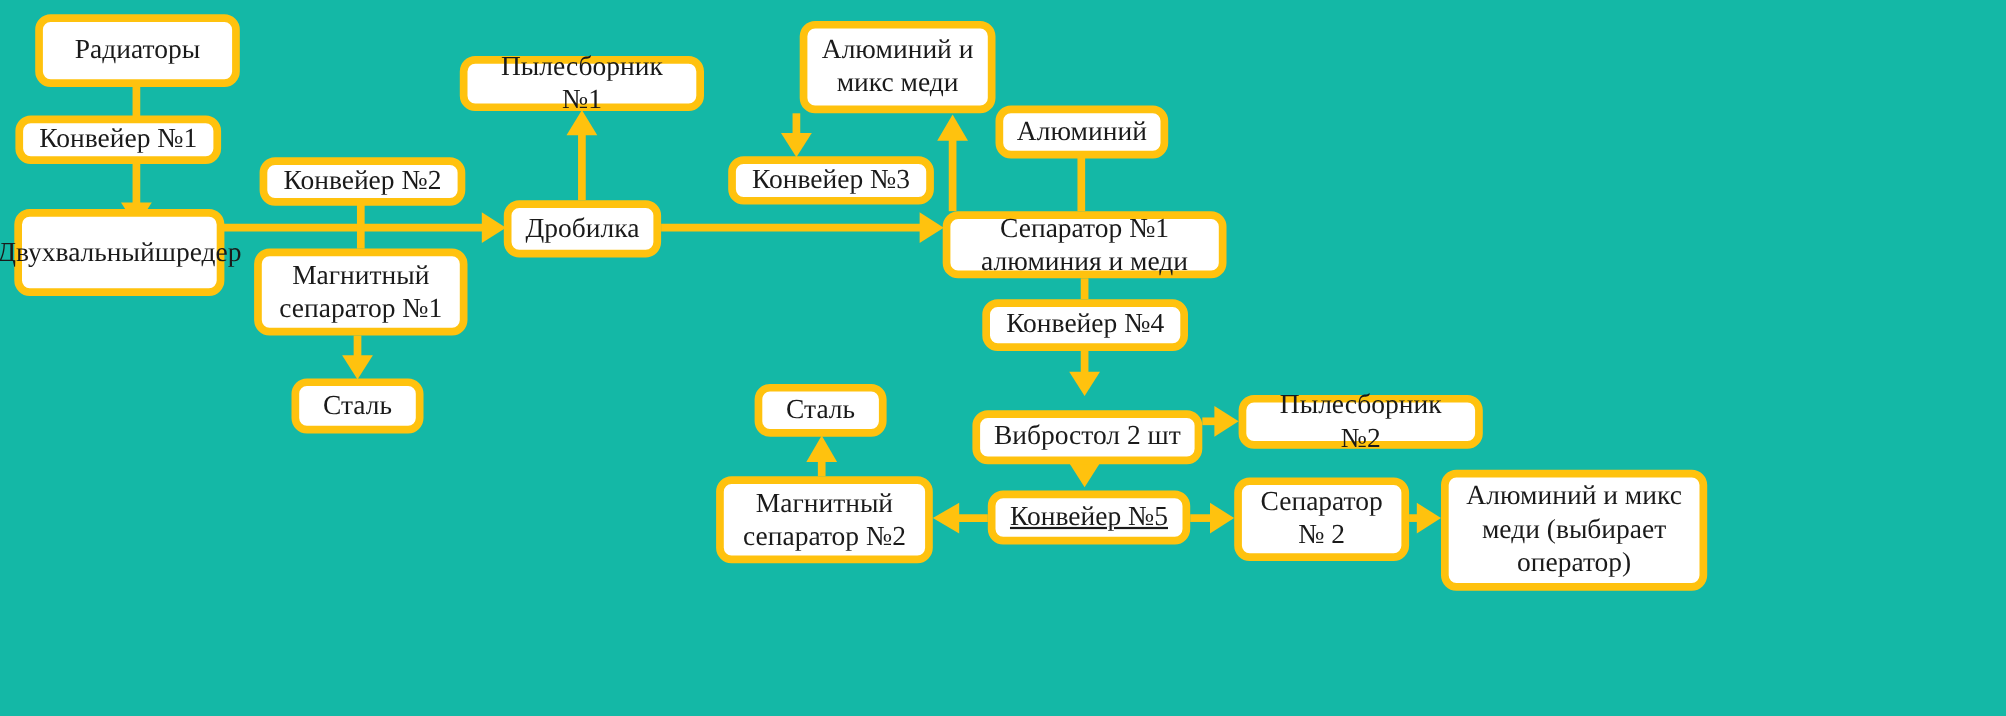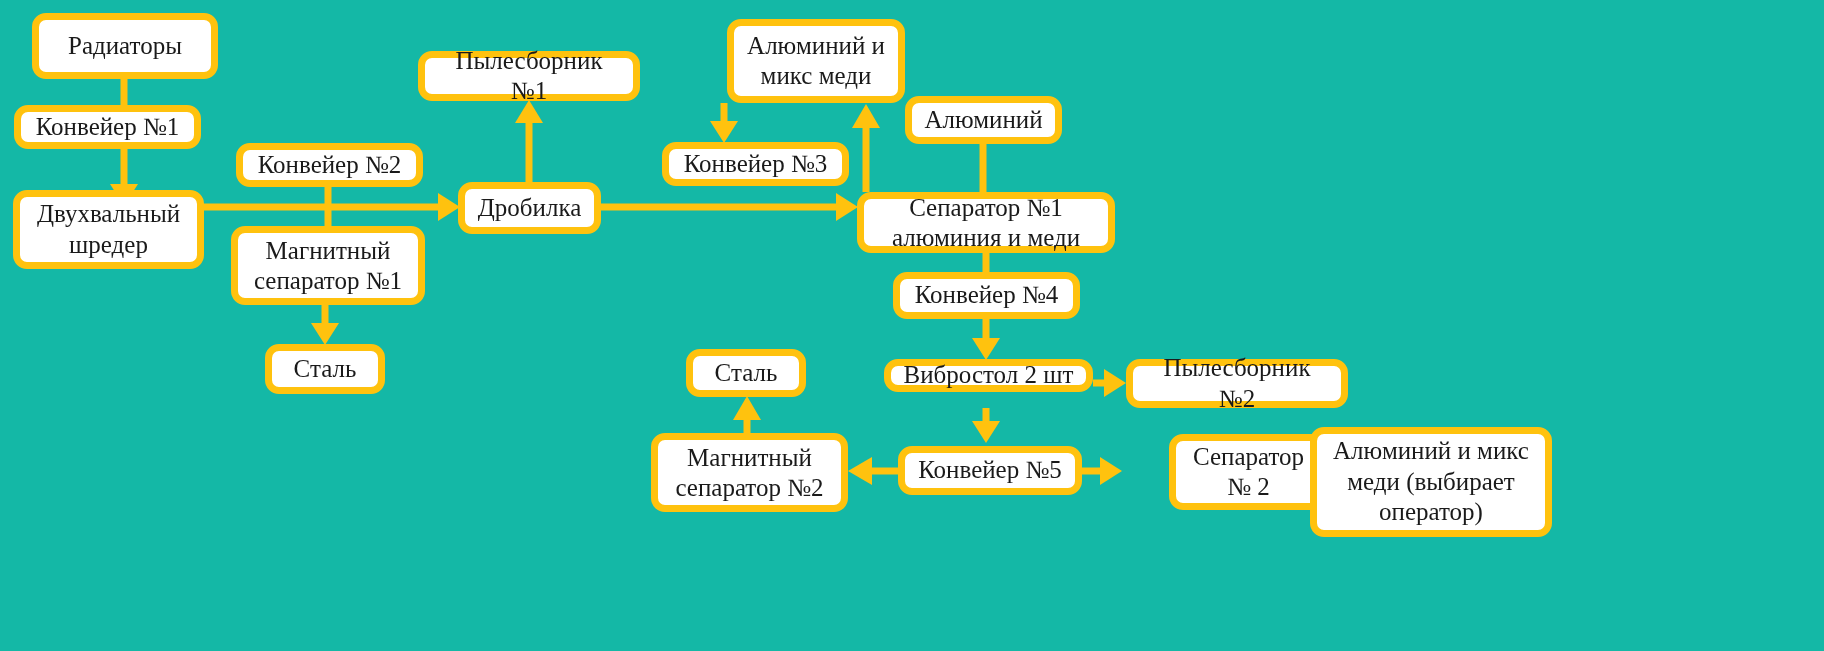--- a/index.html
+++ b/index.html
@@ -150,21 +150,21 @@
   </svg>
 
   <div class="node" style="left:32px; top:13px; width:186px; height:66px;">
     <span>Радиаторы</span>
   </div>
 
   <div class="node" style="left:14px; top:105px; width:187px; height:44px;">
     <span>Конвейер №1</span>
   </div>
 
-  <div class="node two-line" style="left:13px; top:190px; width:191px; height:79px; flex-direction:column;justify-content:space-between;">
+  <div class="node two-line" style="left:13px; top:190px; width:191px; height:79px; flex-direction:row;">
     <span>Двухвальный</span>
     <span>шредер</span>
   </div>
 
   <div class="node" style="left:236px; top:143px; width:187px; height:44px;text-align:center;">
     <span>Конвейер №2</span>
   </div>
 
   <div class="node two-line" style="left:231px; top:226px; width:194px; height:79px; flex-direction:column;">
     <span>Магнитный</span>
@@ -198,42 +198,42 @@
 
   <div class="node two-line" style="left:857px; top:192px; width:258px; height:61px; flex-direction:column;">
     <span>Сепаратор №1</span>
     <span>алюминия и меди</span>
   </div>
 
   <div class="node" style="left:893px; top:272px; width:187px; height:47px;">
     <span>Конвейер №4</span>
   </div>
 
-  <div class="node" style="left:884px; top:359px; width:209px; height:33px;">
+  <div class="node" style="left:884px; top:373px; width:209px; height:49px;">
     <span>Вибростол 2 шт</span>
   </div>
 
   <div class="node" style="left:1126px; top:359px; width:222px; height:49px;">
     <span>Пылесборник №2</span>
   </div>
 
   <div class="node" style="left:686px; top:349px; width:120px; height:48px;">
     <span>Сталь</span>
   </div>
 
   <div class="node two-line" style="left:651px; top:433px; width:197px; height:79px; flex-direction:column;">
     <span>Магнитный</span>
     <span>сепаратор №2</span>
   </div>
 
-  <div class="node" style="left:898px; top:446px; width:184px; height:49px;">
+  <div class="node" style="left:898px; top:446px; width:184px; height:49px;text-decoration:underline;">
     <span>Конвейер №5</span>
   </div>
 
-  <div class="node two-line" style="left:1169px; top:434px; width:159px; height:76px; flex-direction:column;text-align:right;">
+  <div class="node two-line" style="left:1122px; top:434px; width:159px; height:76px; flex-direction:column;text-align:right;">
     <span>Сепаратор</span>
     <span>№ 2</span>
   </div>
 
   <div class="node" style="left:1310px; top:427px; width:242px; height:110px; flex-direction:column;">
     <span>Алюминий и микс</span>
     <span>меди (выбирает</span>
     <span>оператор)</span>
   </div>
 

